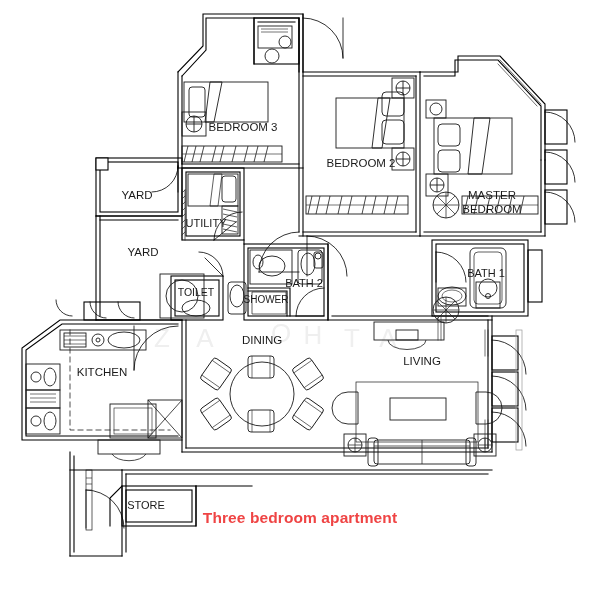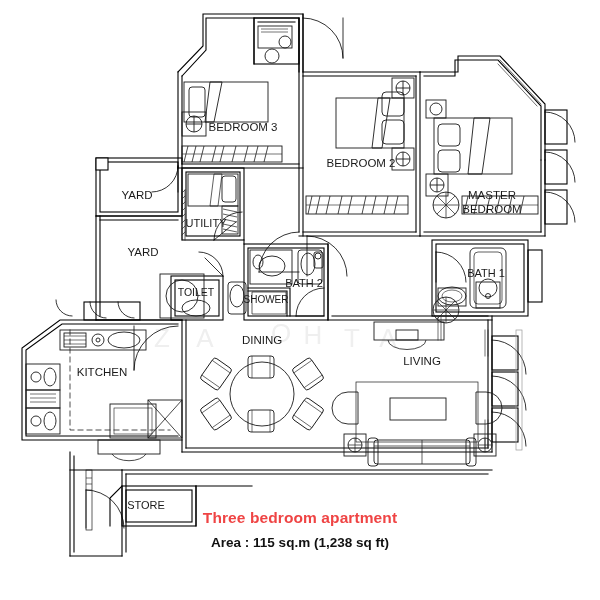--- a/index.html
+++ b/index.html
@@ -407,15 +407,14 @@
         <text class="rm-label" x="304" y="287" font-size="11" fill="#1a1a1a"><tspan x="304" dy="0">BATH 2</tspan></text>
         <text class="rm-label" x="486" y="277" font-size="11" fill="#1a1a1a"><tspan x="486" dy="0">BATH 1</tspan></text>
         <text class="rm-label" x="102" y="376" font-size="11.5" fill="#1a1a1a"><tspan x="102" dy="0">KITCHEN</tspan></text>
         <text class="rm-label" x="262" y="344" font-size="11.5" fill="#1a1a1a"><tspan x="262" dy="0">DINING</tspan></text>
         <text class="rm-label" x="422" y="365" font-size="11.5" fill="#1a1a1a"><tspan x="422" dy="0">LIVING</tspan></text>
         <text class="rm-label" x="146" y="509" font-size="11" fill="#1a1a1a"><tspan x="146" dy="0">STORE</tspan></text>
       </g>
   </svg>
 
   <div id="cap-title">Three bedroom apartment</div>
-  <div id="cap-area">Area : 115 sq.m (1,238 sq ft)</div>
 
 </div>
 
 </body></html>

